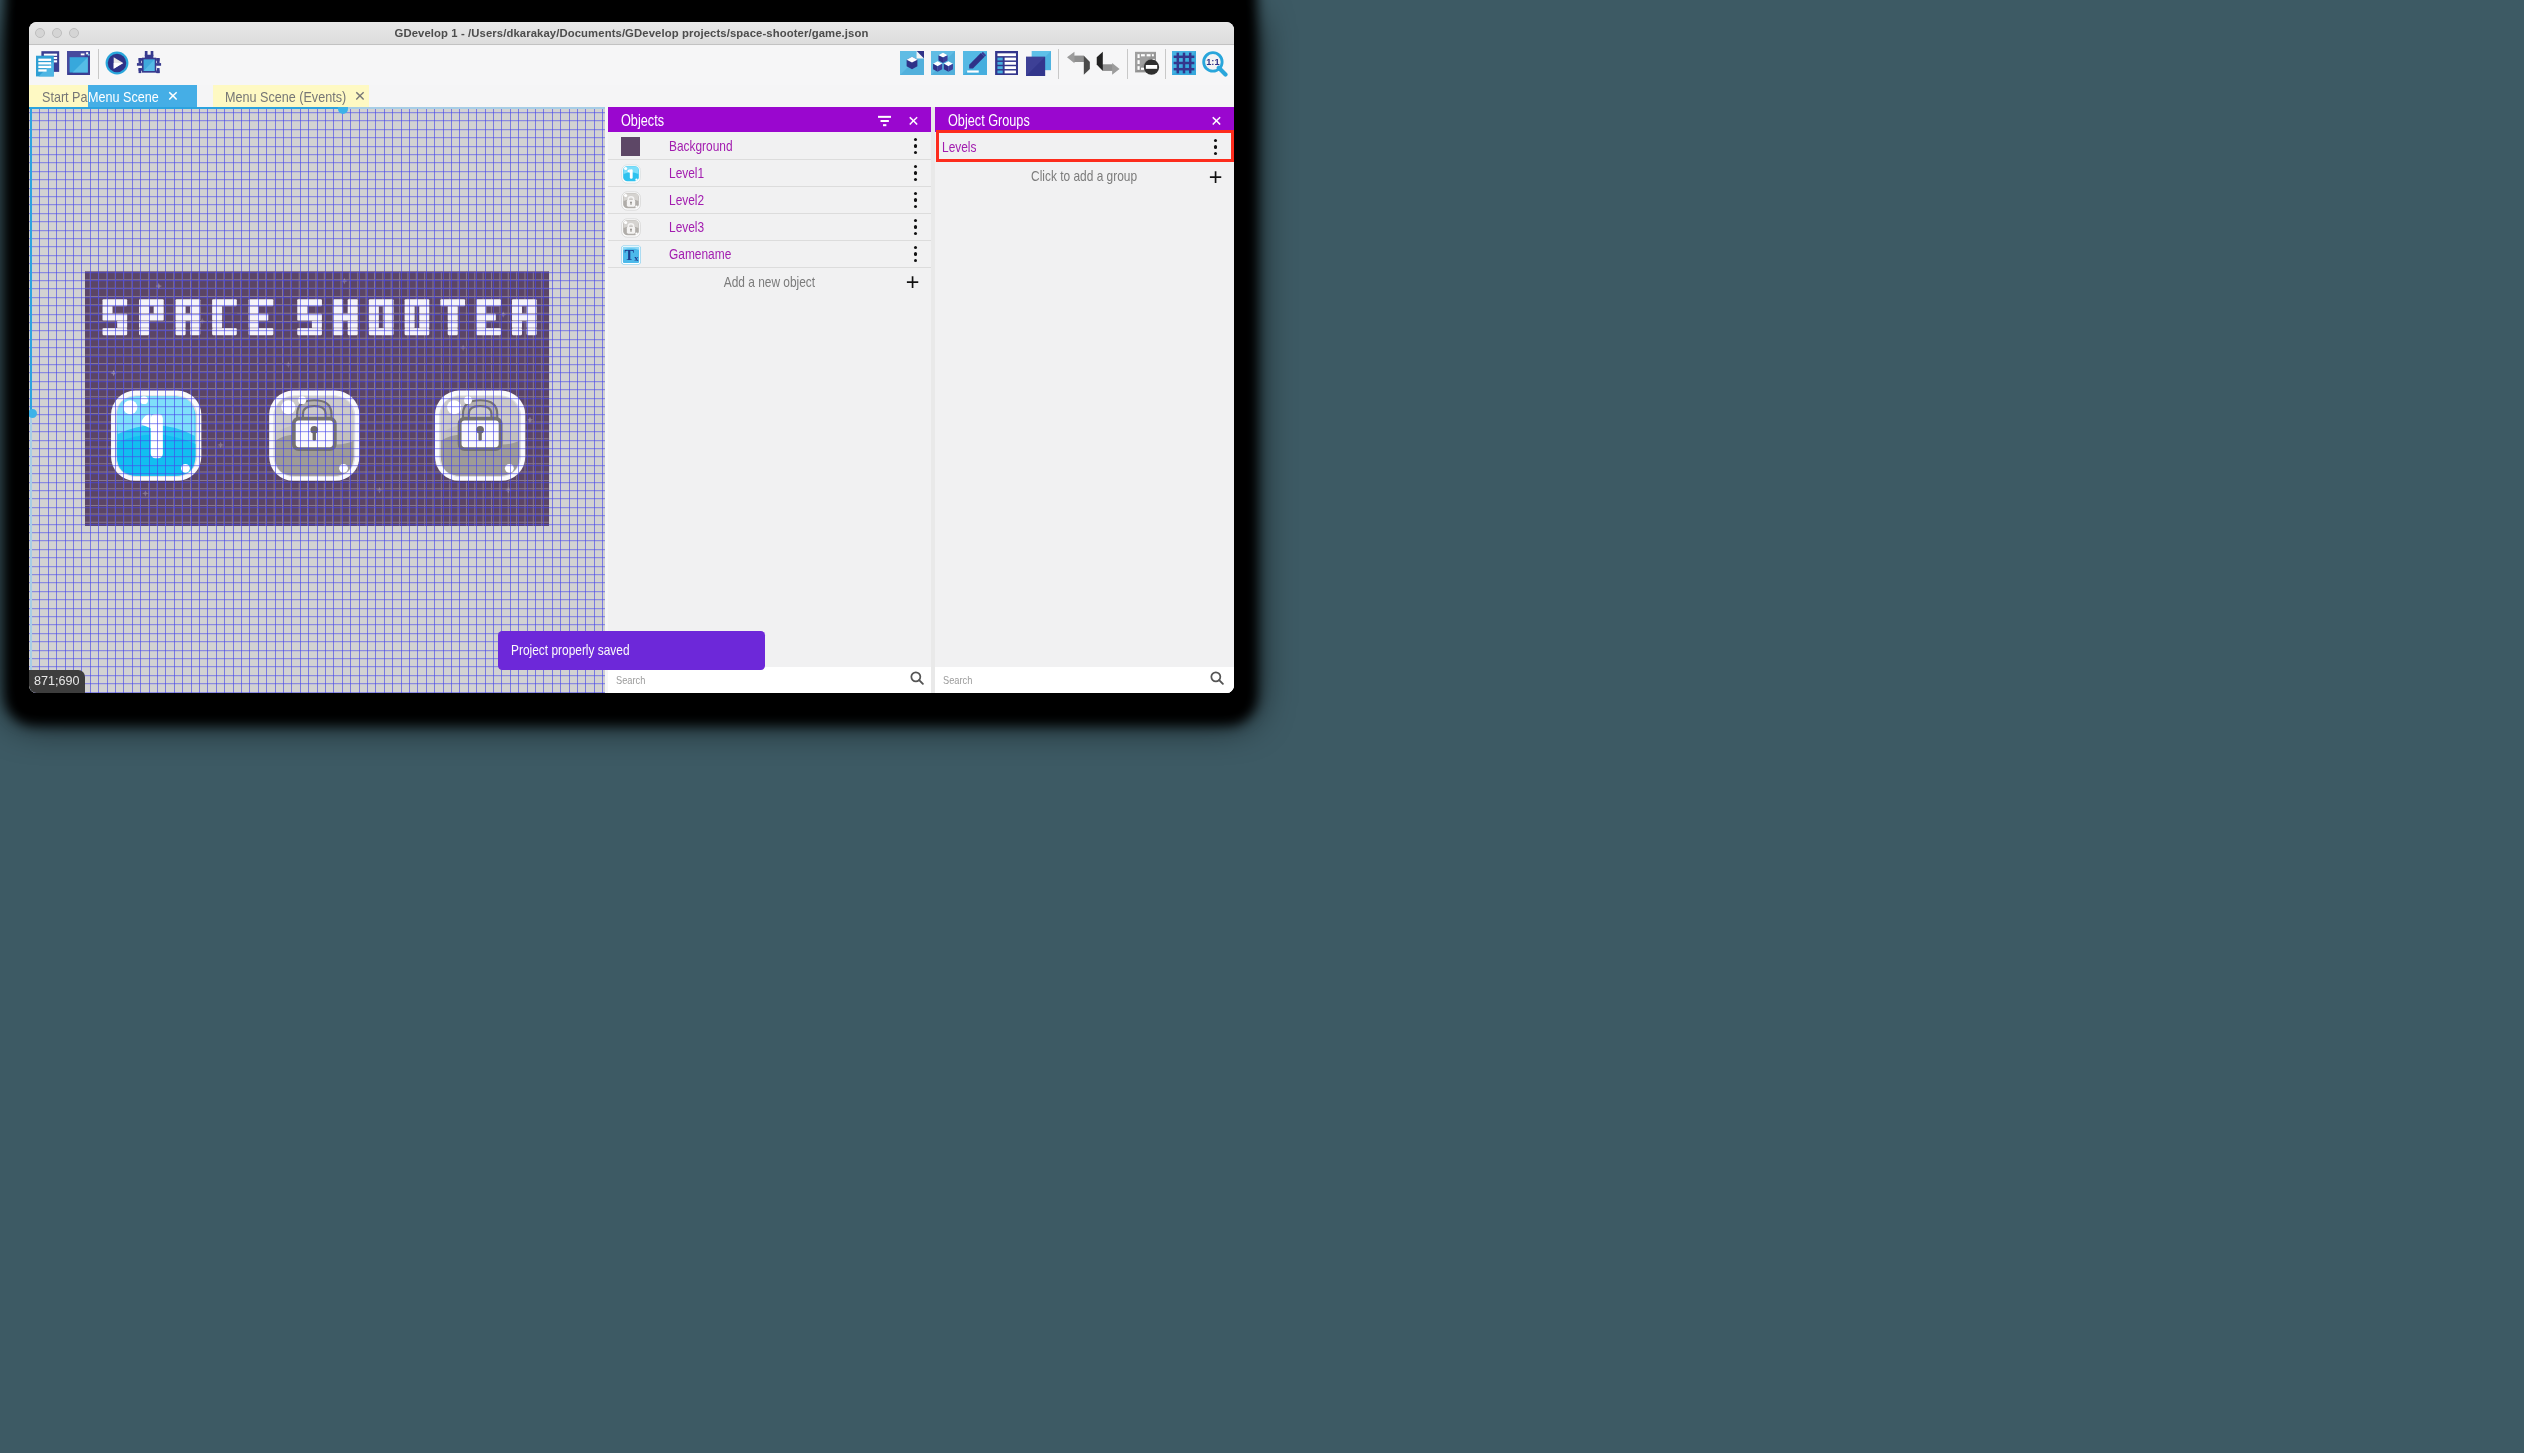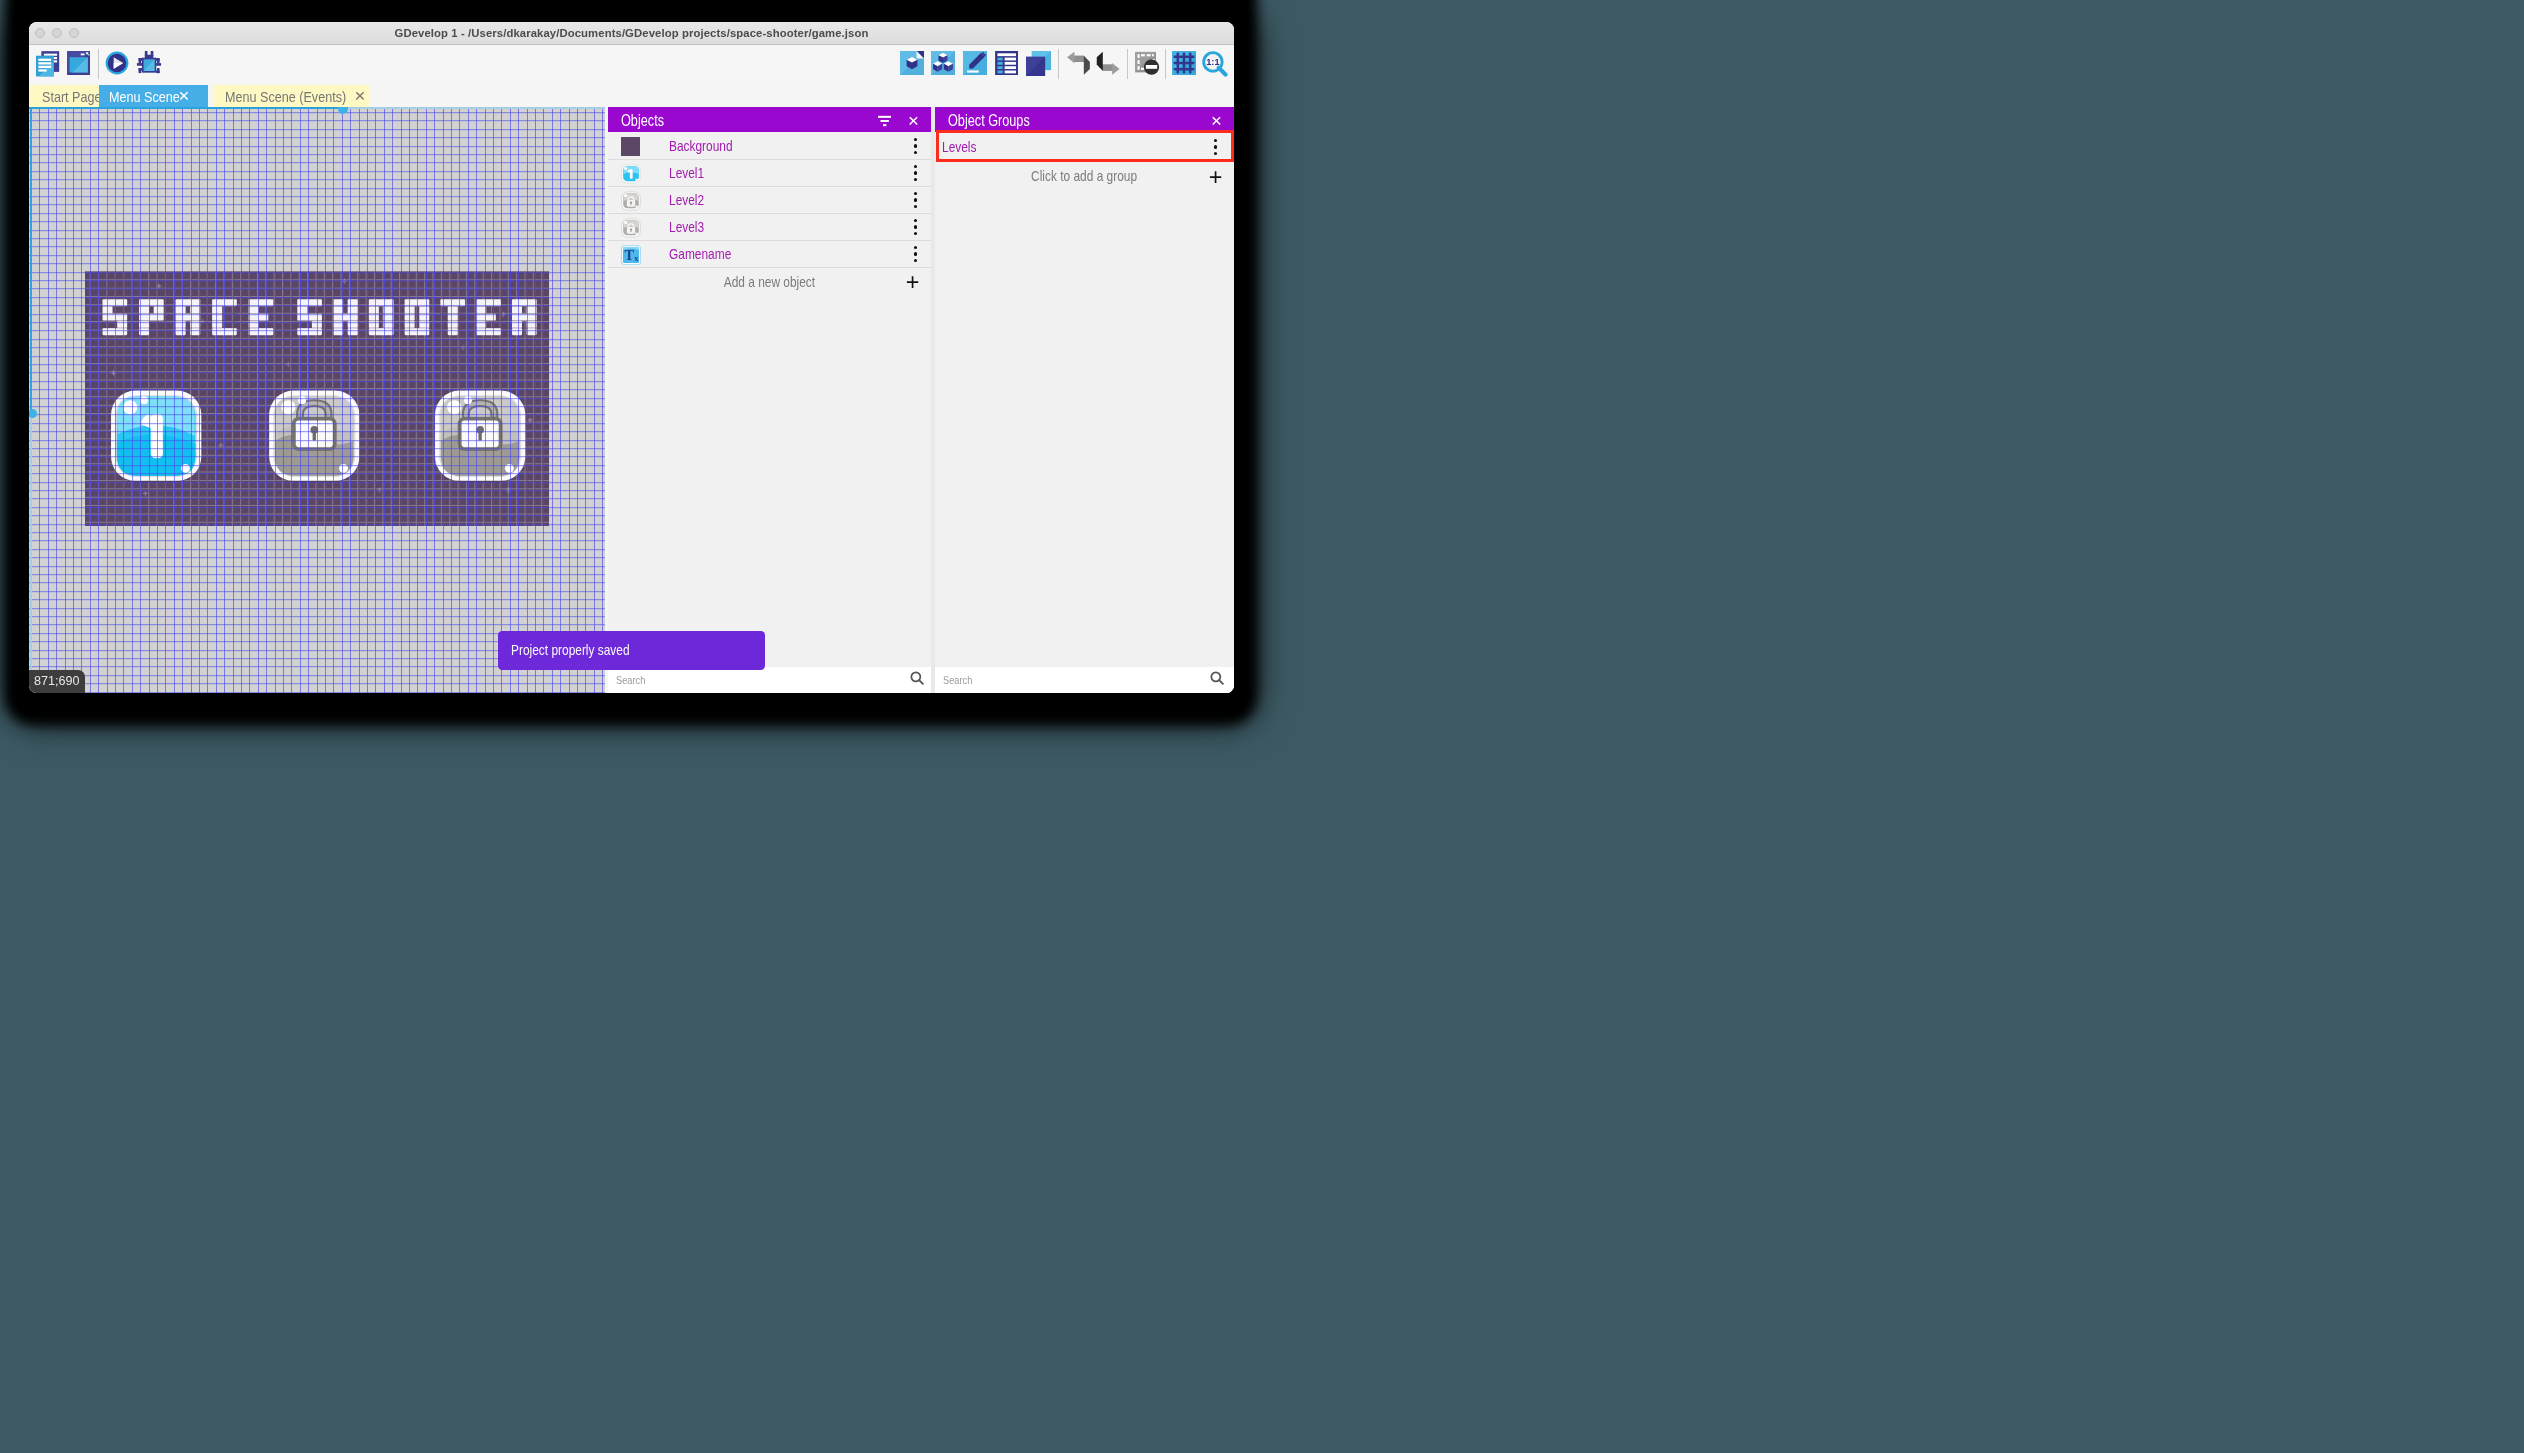--- a/index.html
+++ b/index.html
@@ -241,21 +241,21 @@
         <circle cx="13" cy="13" r="11" fill="#f4f4f4" stroke="#29a6db" stroke-width="3.4"></circle>
         <path d="M20 20 L28 28" stroke="#29a6db" stroke-width="5" stroke-linecap="round"></path>
         <text x="13" y="17.2" font-size="11" font-weight="bold" fill="#2f3288" text-anchor="middle" font-family="Liberation Sans">1:1</text>
       </svg>
     </div>
 
     <div id="tabbar">
       <div class="tab" style="left:0; width:76px; padding-left:12.6px;">
         <span class="nx">Start Page</span>
       </div>
-      <div class="tab" id="tab-active" style="left:70px; width:109px; padding-left:10px;">
+      <div class="tab" id="tab-active" style="left:59px; width:109px; padding-left:0;">
         <span class="nx">Menu Scene</span>
         <span class="tabx" style="left:79px;">✕</span>
       </div>
       <div class="tab" style="left:184px; width:156px; padding-left:24px;justify-content:flex-end;">
         <span class="nx">Menu Scene (Events)</span>
         <span class="tabx" style="left:141px;">✕</span>
       </div>
     </div>
 
     <div id="canvas">

